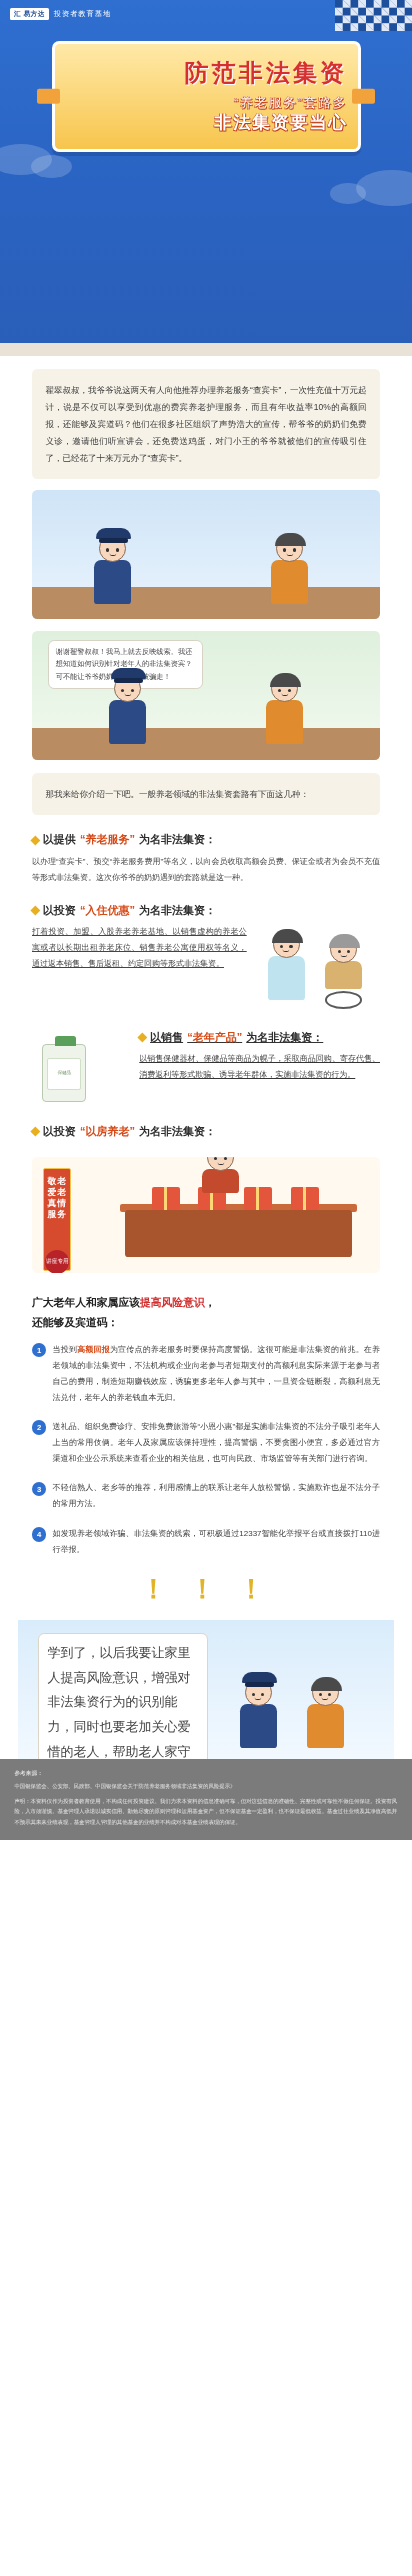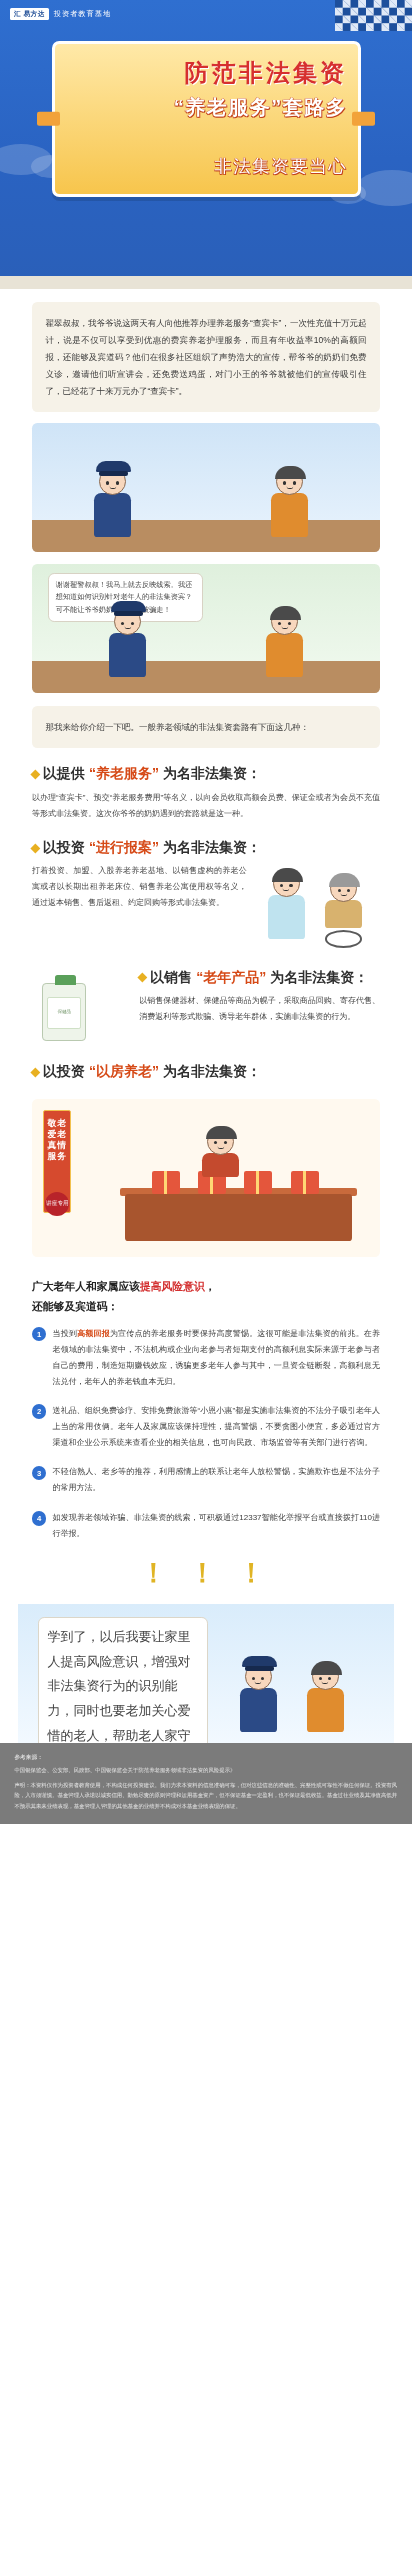--- a/index.html
+++ b/index.html
@@ -14,21 +14,21 @@
     width: 412px;
     min-height: 2861px;
     position: relative;
     background: #ffffff;
     overflow: hidden;
   }
 
   
   .header {
     position: relative;
-    height: 289px;
+    height: 356px;
     background: linear-gradient(180deg, #2f6fd0 0%, #2a63c2 55%, #2a5fb8 100%);
     overflow: hidden;
   }
   .checker {
     position: absolute;
     top: 0; right: 0;
     width: 77px; height: 31px;
     background-image:
       linear-gradient(45deg, #ffffff 25%, transparent 25%, transparent 75%, #ffffff 75%),
       linear-gradient(45deg, #ffffff 25%, #1b4a94 25%, #1b4a94 75%, #ffffff 75%);
@@ -93,35 +93,34 @@
   .title-plate:after { right: -17.5px; }
   .title-main {
     font-size: 24px;
     font-weight: bold;
     color: #d62f2f;
     letter-spacing: 3.1px;
     text-shadow: 1px 1px 0 #ffffff;
     margin-bottom: 6.2px;
   }
   .title-sub1 {
-    font-size: 20px;
+    font-size: 13px;
+    font-weight: normal;
+    color: #ffffff;
+    letter-spacing: 1.5px;
+    text-shadow: 1px 1px 0 #c2411c, -0.5px -0.5px 0 #c2411c, 0.5px -0.5px 0 #c2411c, -0.5px 0.5px 0 #c2411c;
+    line-height: 1.25;
+  }
+  .title-sub2 {
+    font-size: 17.5px;
     font-weight: bold;
     color: #ffffff;
     letter-spacing: 1.5px;
     text-shadow: 1px 1px 0 #c2411c, -0.5px -0.5px 0 #c2411c, 0.5px -0.5px 0 #c2411c, -0.5px 0.5px 0 #c2411c;
     line-height: 1.25;
-  }
-  .title-sub2 {
-    font-size: 17.5px;
-    font-weight: normal;
-    color: #ffffff;
-    letter-spacing: 1.5px;
-    text-shadow: 1px 1px 0 #c2411c, -0.5px -0.5px 0 #c2411c, 0.5px -0.5px 0 #c2411c, -0.5px 0.5px 0 #c2411c;
-    line-height: 1.25;
-    margin-top: 36px;
   }
   .hdr-sep {
     position: absolute;
     left: 0; right: 0; bottom: 0;
     height: 13.4px;
     background: #e8e3d6;
   }
 
   
   .section {
@@ -176,40 +175,40 @@
 
   
   .item {
     position: relative;
     margin: 17.5px 0 0 0;
   }
   .item-title {
     display: flex;
     align-items: center;
     gap: 4.1px;
-    font-size: 14px;
+    font-size: 11px;
     font-weight: bold;
     color: #2f2f2f;
     margin-bottom: 6.2px;
   }
   .diamond {
     width: 6.7px; height: 6.7px;
     background: #e8b021;
     transform: rotate(45deg);
     flex: none;
   }
   .item-title .hl { color: #d64a17; }
   .item-body {
     font-size: 8px;
     line-height: 2.0;
     color: #444;
     text-align: justify;
   }
   .item-row { display: flex; gap: 9.3px; align-items: flex-start; }
-  .item-row .txt { flex: 1; }
+  .item-row .txt { flex: 1; text-decoration: underline; }
   .art {
     flex: none;
     width: 124px;
     height: 88px;
     position: relative;
   }
   .art.small { width: 98px; height: 77px; }
 
   
   .bottle {
@@ -258,21 +257,21 @@
   }
   .wheelchair-fig {
     position: absolute; right: 5.2px; bottom: 4.1px; width: 62px; height: 72px;
   }
   .nurse-fig { position: absolute; left: 7.2px; bottom: 4.1px; width: 46px; height: 77px; }
 
   
   .scene {
     position: relative;
     margin: 17.5px 0 0 0;
-    height: 158px;
+    height: 116px;
     background: #fff9ef;
     border-radius: 5.2px;
     overflow: hidden;
   }
   .podium {
     position: absolute; left: 93px; bottom: 15.5px; width: 227px; height: 47px;
     background: #a8552e; border-radius: 3.1px;
   }
   .podium-top {
     position: absolute; left: 88px; bottom: 61px; width: 237px; height: 8.2px;
@@ -439,21 +438,21 @@
         <span class="hl">“养老服务”</span>
         <span>为名非法集资：</span>
       </div>
       <div class="item-body">以办理“查宾卡”、预交“养老服务费用”等名义，以向会员收取高额会员费、保证金或者为会员不充值等形式非法集资。这次你爷爷的奶奶遇到的套路就是这一种。</div>
     </div>
 
     <div class="item">
       <div class="item-title">
         <span class="diamond"></span>
         <span>以投资</span>
-        <span class="hl">“进行报案”</span>
+        <span class="hl">“入住优惠”</span>
         <span>为名非法集资：</span>
       </div>
       <div class="item-row">
         <div class="txt item-body">打着投资、加盟、入股养老养老基地、以销售虚构的养老公寓或者以长期出租养老床位、销售养老公寓使用权等名义，通过返本销售、售后返租、约定回购等形式非法集资。</div>
         <div class="art">
           <div class="nurse-fig">
             <div class="head">
               <div class="hair"></div>
               <div class="eye l"></div>
               <div class="eye r"></div>

